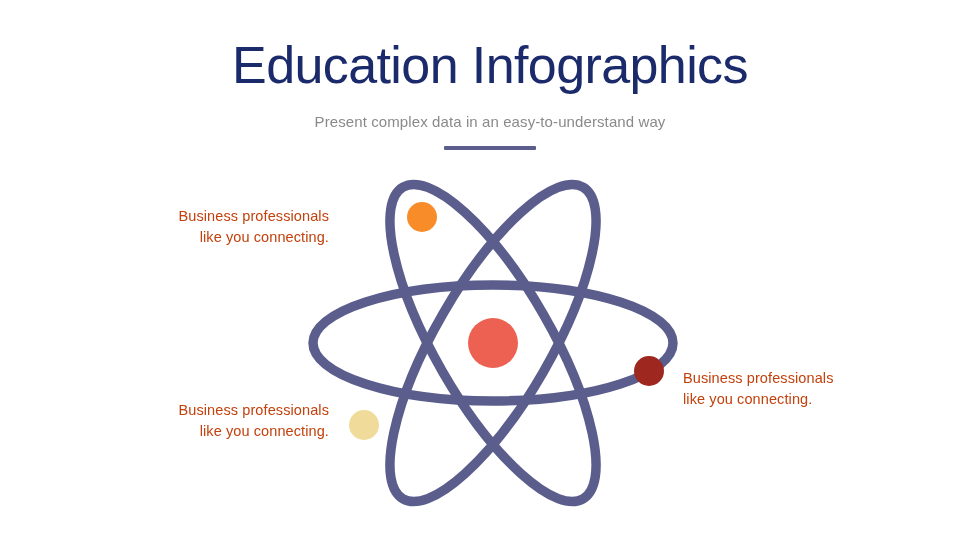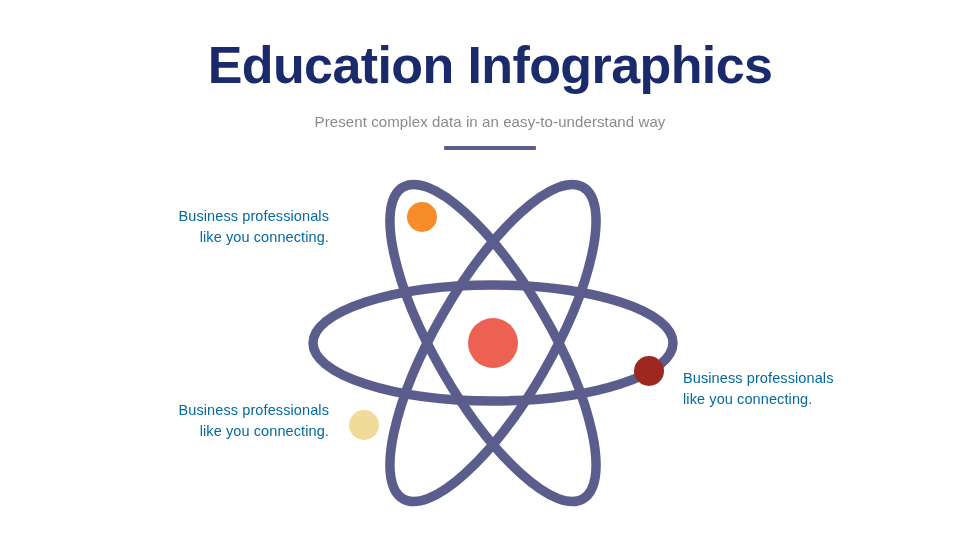--- a/index.html
+++ b/index.html
@@ -24,21 +24,21 @@
   
   #header {
     position: absolute;
     left: 0;
     top: 34px;
     width: 980px;
     text-align: center;
   }
   #slide-title {
     font-size: 52px;
-    font-weight: bold;
+    font-weight: normal;
     color: #1b2a6b;
     letter-spacing: -0.6px;
     line-height: 62px;
     white-space: nowrap;
   }
   #slide-subtitle {
     margin-top: 16px;
     font-size: 15px;
     font-weight: normal;
     color: #8a8a8a;
@@ -66,21 +66,21 @@
     display: block;
     width: 400px;
     height: 400px;
   }
 
   
   .callout {
     position: absolute;
     font-size: 14.5px;
     line-height: 21px;
-    color: #0369a1;
+    color: #c2410c;
     letter-spacing: 0.1px;
     white-space: nowrap;
   }
   .callout .callout-line {
     display: block;
   }
   #callout-top-left {
     left: 139px;
     top: 206px;
     width: 190px;

